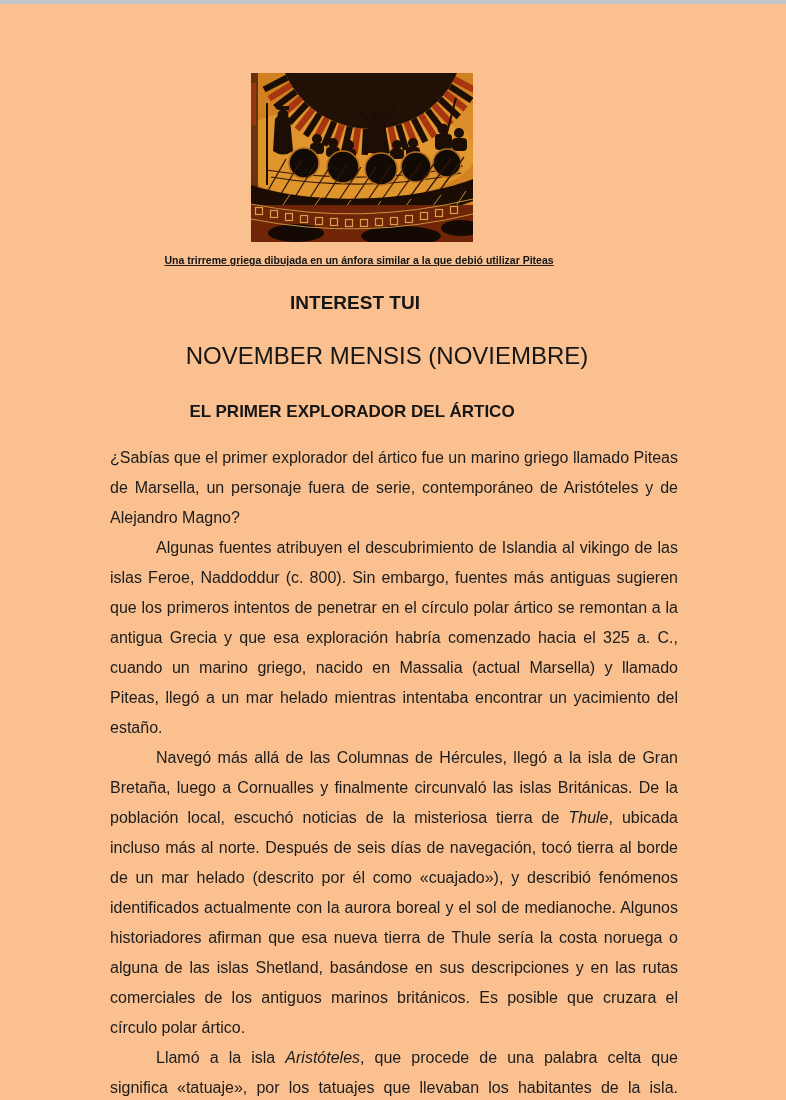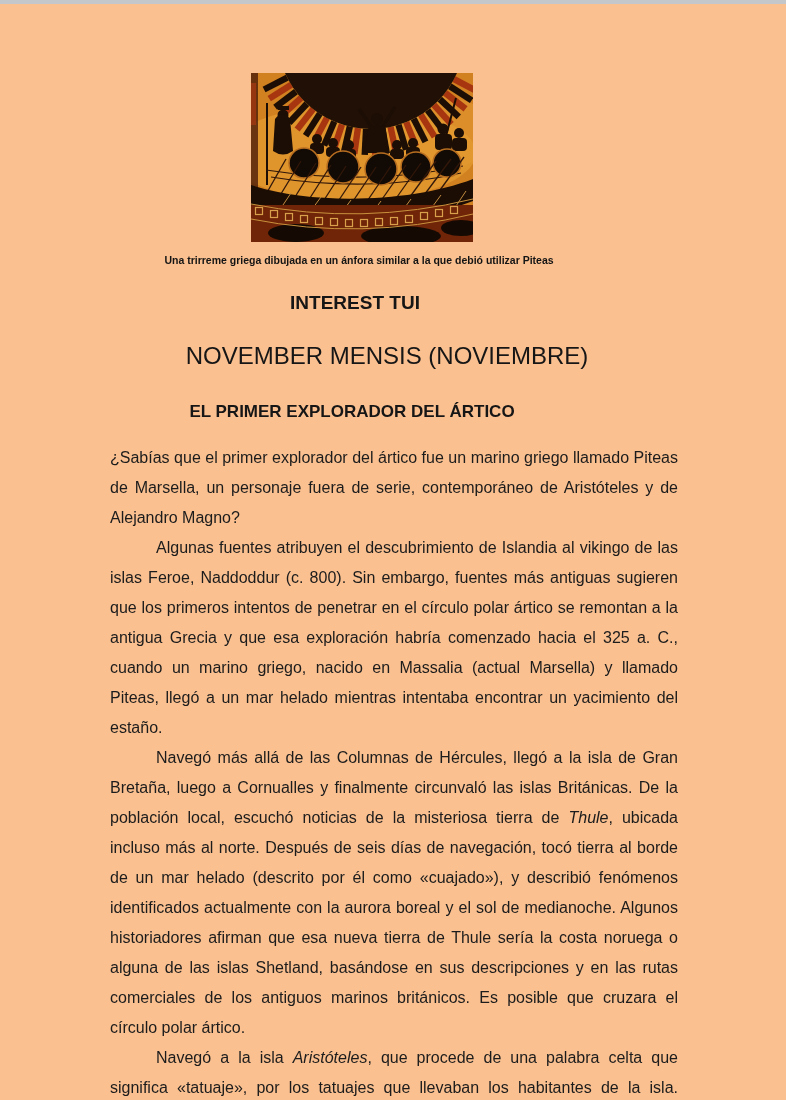--- a/index.html
+++ b/index.html
@@ -6,21 +6,21 @@
   body {
     width: 786px; height: 1100px;
     background: #FAC090;
     font-family: "Liberation Sans", sans-serif;
     color: #1F1F1F;
     overflow: hidden;
   }
   .top-strip { height: 4px; background: #C4C7CA; }
   .page { position: relative; width: 786px; }
 
-  figure.trireme-figure { margin: 69px 0 16px 0; text-align: center; }
+  figure.trireme-figure { margin: 69px 0 16px 0; text-align: center; text-decoration: underline; }
   .img-wrap {
     display: inline-block; position: relative; left: -31px;
     width: 222px; height: 169px; line-height: 0;
   }
   .img-wrap svg { display: block; }
   figcaption.caption {
     margin-top: 8px; position: relative; left: -34px;
     font-size: 10.5px; font-weight: bold; color: #141414;
     text-align: center;
   }
@@ -187,15 +187,15 @@
   </figure>
 
   <h1 class="title">INTEREST TUI</h1>
   <h2 class="subtitle">NOVEMBER MENSIS (NOVIEMBRE)</h2>
   <h3 class="section-title">EL PRIMER EXPLORADOR DEL ÁRTICO</h3>
 
   <div class="article">
       <p class=""><span>¿Sabías que el primer explorador del ártico fue un marino griego llamado Piteas de Marsella, un personaje fuera de serie, contemporáneo de Aristóteles y de Alejandro Magno?</span></p>
       <p class="indent"><span>Algunas fuentes atribuyen el descubrimiento de Islandia al vikingo de las islas Feroe, Naddoddur (c. 800). Sin embargo, fuentes más antiguas sugieren que los primeros intentos de penetrar en el círculo polar ártico se remontan a la antigua Grecia y que esa exploración habría comenzado hacia el 325 a. C., cuando un marino griego, nacido en Massalia (actual Marsella) y llamado Piteas, llegó a un mar helado mientras intentaba encontrar un yacimiento del estaño.</span></p>
       <p class="indent"><span>Navegó más allá de las Columnas de Hércules, llegó a la isla de Gran Bretaña, luego a Cornualles y finalmente circunvaló las islas Británicas. De la población local, escuchó noticias de la misteriosa tierra de </span><span class="it">Thule</span><span>, ubicada incluso más al norte. Después de seis días de navegación, tocó tierra al borde de un mar helado (descrito por él como «cuajado»), y describió fenómenos identificados actualmente con la aurora boreal y el sol de medianoche. Algunos historiadores afirman que esa nueva tierra de Thule sería la costa noruega o alguna de las islas Shetland, basándose en sus descripciones y en las rutas comerciales de los antiguos marinos británicos. Es posible que cruzara el círculo polar ártico.</span></p>
-      <p class="indent"><span>Navegó a la isla </span><span class="it">Aristóteles</span><span>, que procede de una palabra celta que significa «tatuaje», por los tatuajes que llevaban los habitantes de la isla. Lamentablemente, sus narraciones fueron consideradas una población por las autoridades griegas y romanas posteriores, como el geógrafo Estrabón.</span></p>
+      <p class="indent"><span>Llamó a la isla </span><span class="it">Aristóteles</span><span>, que procede de una palabra celta que significa «tatuaje», por los tatuajes que llevaban los habitantes de la isla. Lamentablemente, sus narraciones fueron consideradas una población por las autoridades griegas y romanas posteriores, como el geógrafo Estrabón.</span></p>
     </div>
 </div>
 
 </body></html>

